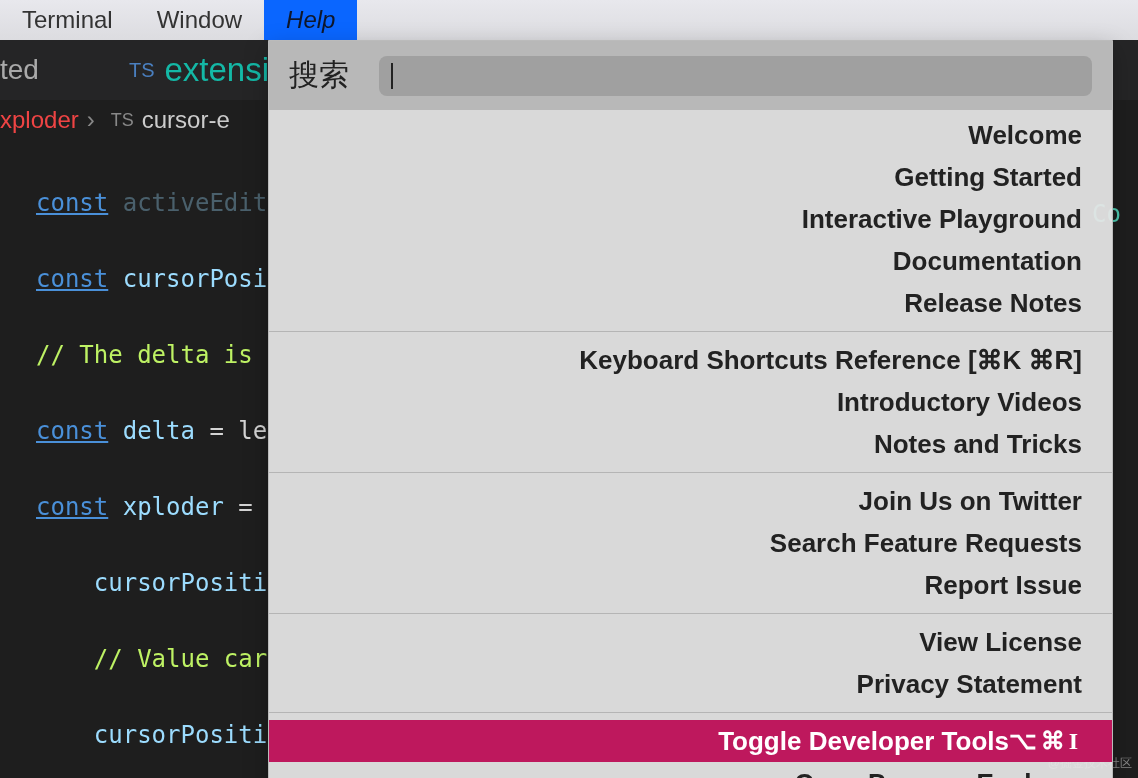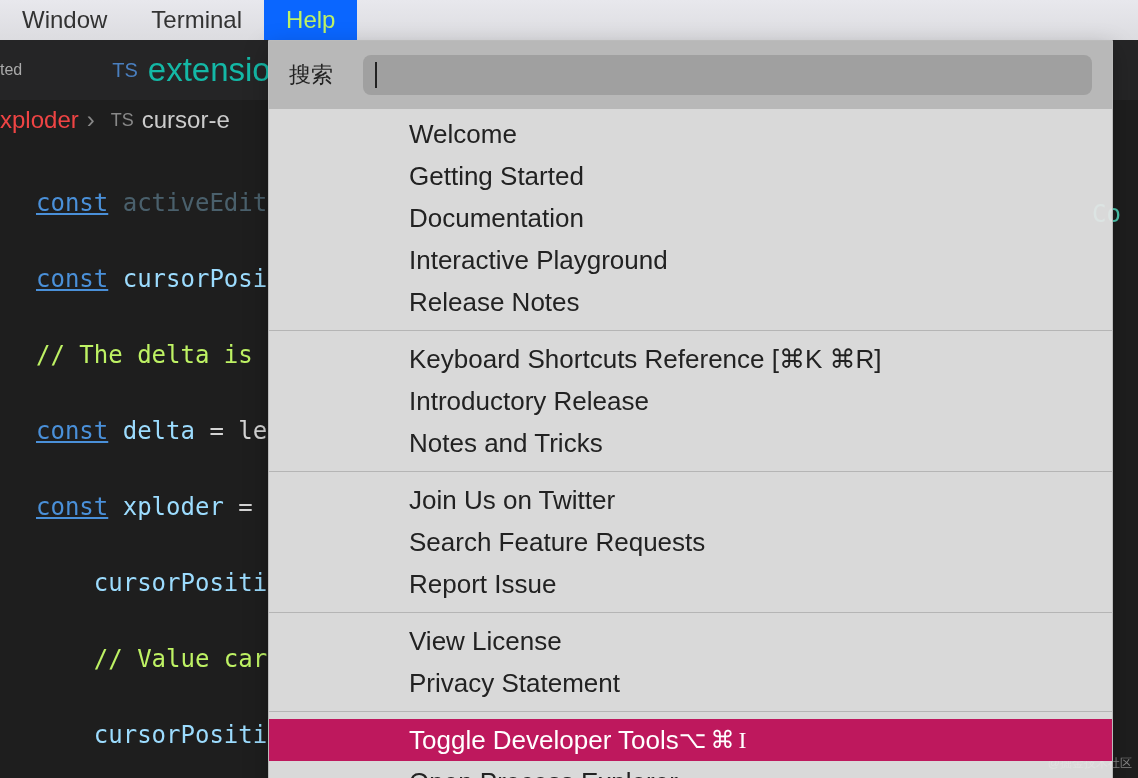--- a/index.html
+++ b/index.html
@@ -21,36 +21,37 @@
   padding-left: 0;
 }
 .menubar-item {
   padding: 5px 22px;
   height: 100%;
   display: flex;
   align-items: center;
 }
 .menubar-item.active {
   background: #0a66ff;
-  color: #bef264;
+  color: #0f172a;
+  font-style: italic;
 }
 .editor-tabbar {
   height: 60px;
   background: #252526;
   display: flex;
   align-items: center;
   padding-left: 0;
 }
 .tab {
   height: 100%;
   background: #2d2d2d;
   display: flex;
   align-items: center;
   padding: 0 20px 0 0;
-  font-size: 16px;
+  font-size: 28px;
   color: #aaa;
 }
 .tab.inactive { background: #252526; }
 .tab-ts {
   font-size: 20px;
   font-weight: 400;
   color: #4a7fbf;
   margin-right: 10px;
 }
 .tab2 {
@@ -93,56 +94,56 @@
   box-shadow: 0 8px 24px rgba(0,0,0,.25);
   padding-bottom: 2px;
   font-size: 26px;
   z-index: 50;
 }
 .menu-search {
   display:flex; align-items:center;
   padding: 14px 20px;
   background:#b8b8b8;
 }
-.menu-search label{ color:#222; font-size:22px; margin-right:30px;}
+.menu-search label{ color:#222; font-size:30px; margin-right:30px;}
 .menu-search .sbox{
   flex:1; height:40px; background:#a0a0a0;
   border-radius:8px; border:none; padding:0 12px; font-size:22px;
   display:flex; align-items:center;
 }
 .sbox .cursor{ width:2px; height:26px; background:#222; }
 .menu-group { padding: 4px 0; }
 .menu hr {
   border:none; height:1px; background:#b5b5b5; margin:3px 0;
 }
 .menu-item {
   padding: 2px 30px 2px 140px;
   color: #222;
   line-height: 38px;
-  display:flex; align-items:center; justify-content:flex-start;
+  display:flex; align-items:center; justify-content:flex-end;font-weight:bold;
 }
 .menu-item.highlight {
   background: #be185d;
   color: #fff;
 }
 .shortcut { font-family: -apple-system; letter-spacing: 4px; font-size:24px;}
 .right-sliver{
   position:absolute; right:16px; top:200px; width:30px; height:100px;
   font-family:Menlo,monospace; font-size:24px; color:#4ec9b0;
 }
 .watermark{
   position:absolute; right:6px; bottom:6px; font-size:12px; color:#888;
 }
 </style>
 </head>
 <body>
 
 <div class="menubar">
+  <div class="menubar-item">Terminal</div>
   <div class="menubar-item">Window</div>
-  <div class="menubar-item">Terminal</div>
   <div class="menubar-item active">Help</div>
 </div>
 
 <div class="editor-tabbar">
   <div class="tab inactive">
     <span>ted</span>
   </div>
   <div class="tab2">
     <span class="tab-ts">TS</span>
     <span class="fname">extensio</span>
@@ -186,36 +187,36 @@
       </div>
   </div>
   <div class="menu-group" id="g1">
       <div class="menu-item">
         <span>Welcome</span>
       </div>
       <div class="menu-item">
         <span>Getting Started</span>
       </div>
       <div class="menu-item">
+        <span>Interactive Playground</span>
+      </div>
+      <div class="menu-item">
         <span>Documentation</span>
       </div>
       <div class="menu-item">
-        <span>Interactive Playground</span>
-      </div>
-      <div class="menu-item">
         <span>Release Notes</span>
       </div>
     </div>
     <hr>
   <div class="menu-group" id="g2">
       <div class="menu-item">
         <span>Keyboard Shortcuts Reference [⌘K ⌘R]</span>
       </div>
       <div class="menu-item">
-        <span>Introductory Release</span>
+        <span>Introductory Videos</span>
       </div>
       <div class="menu-item">
         <span>Notes and Tricks</span>
       </div>
     </div>
     <hr>
   <div class="menu-group" id="g3">
       <div class="menu-item">
         <span>Join Us on Twitter</span>
       </div>

